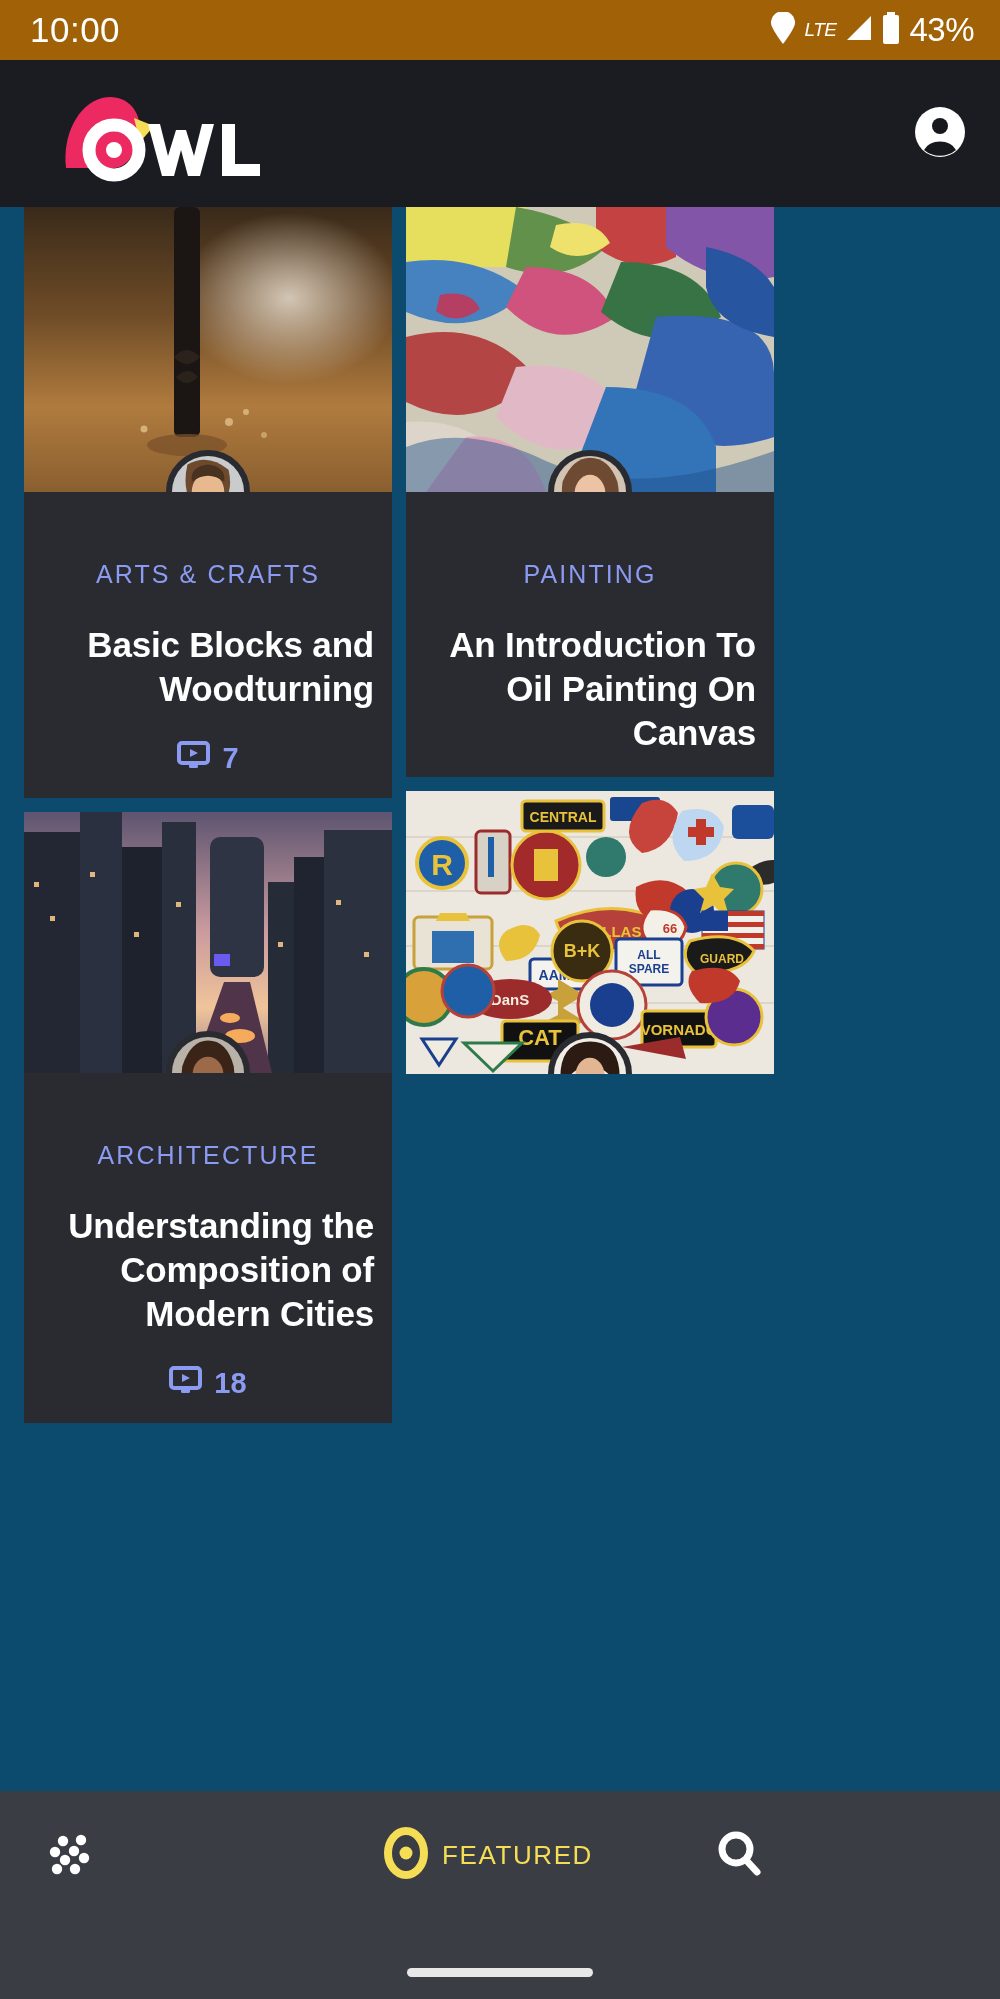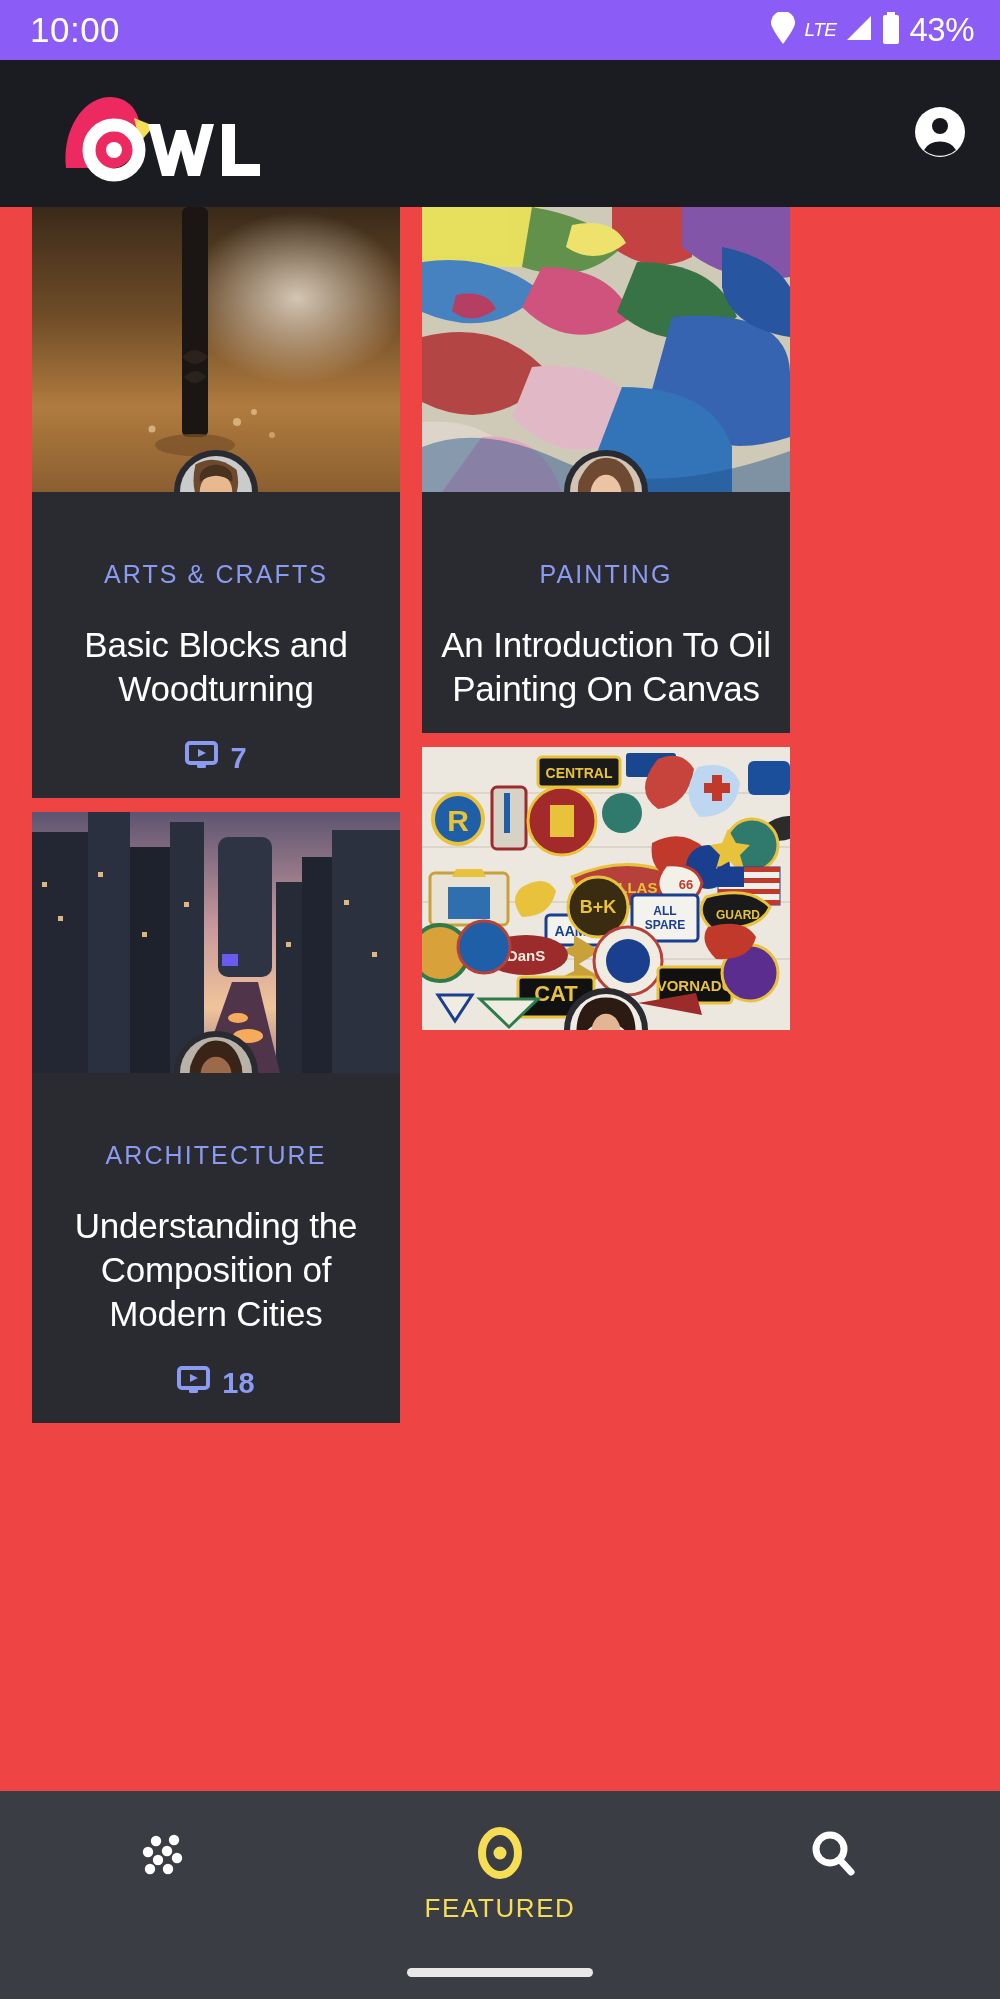--- a/index.html
+++ b/index.html
@@ -6,21 +6,21 @@
   html, body {
     width: 1000px; height: 1999px;
     background: #16181d;
     font-family: "Liberation Sans", sans-serif;
     overflow: hidden;
   }
 
   
   .statusbar {
     height: 60px; width: 100%;
-    background: #8b5cf6;
+    background: #a16207;
     display: flex; align-items: center;
     justify-content: space-between;
     padding: 0 26px 0 30px;
     color: #ffffff;
   }
   .status-time { font-size: 35px; font-weight: 400; letter-spacing: .5px; }
   .status-right { display: flex; align-items: center; gap: 9px; }
   .status-right .lte { font-size: 19px; font-weight: 500; letter-spacing: -.5px; font-style: italic;}
   .status-right .batt-pct { font-size: 33px; font-weight: 500; letter-spacing: -.5px;}
   .ic { display: block; }
@@ -32,24 +32,24 @@
     display: flex; align-items: center;
     justify-content: space-between;
     padding: 0 34px 0 44px;
   }
   .logo-wrap { display: flex; align-items: center; height: 100%; }
 
   
   .feed {
     width: 100%;
     height: 1584px;
-    background: #ef4444;
+    background: #0c4a6e;
     display: flex;
-    padding: 0 32px;
-    gap: 22px;
+    padding: 0 24px;
+    gap: 14px;
     overflow: hidden;
   }
   .col { width: 368px; display: flex; flex-direction: column; gap: 14px; }
 
   .card {
     background: #292b31;
     width: 100%;
     position: relative;
     overflow: visible;
     flex: none;
@@ -79,23 +79,24 @@
   .cat {
     color: #8c9bf2;
     font-size: 25px;
     letter-spacing: 2.1px;
     font-weight: 400;
     text-transform: uppercase;
   }
   .title {
     color: #ffffff;
     font-size: 35px;
-    font-weight: 400;
+    font-weight: 700;
     line-height: 1.26;
     letter-spacing: -.2px;
+    text-align: right;
   }
   .meta {
     display: flex; align-items: center; justify-content: center;
     gap: 12px;
     color: #8c9bf2;
     font-size: 29px;
     font-weight: 700;
   }
 
   
@@ -104,21 +105,21 @@
     left: 0; bottom: 0;
     width: 100%; height: 208px;
     background: #3a3d43;
     display: flex;
     align-items: flex-start;
     justify-content: space-around;
     padding-top: 36px;
   }
   .navitem {
     width: 240px;
-    display: flex; flex-direction: column;
+    display: flex; flex-direction: row;
     align-items: center; gap: 10px;
   }
   .navlabel {
     color: #f5dd55;
     font-size: 26px;
     letter-spacing: 1.6px;
     font-weight: 400;
   }
   .homebar {
     position: absolute;

